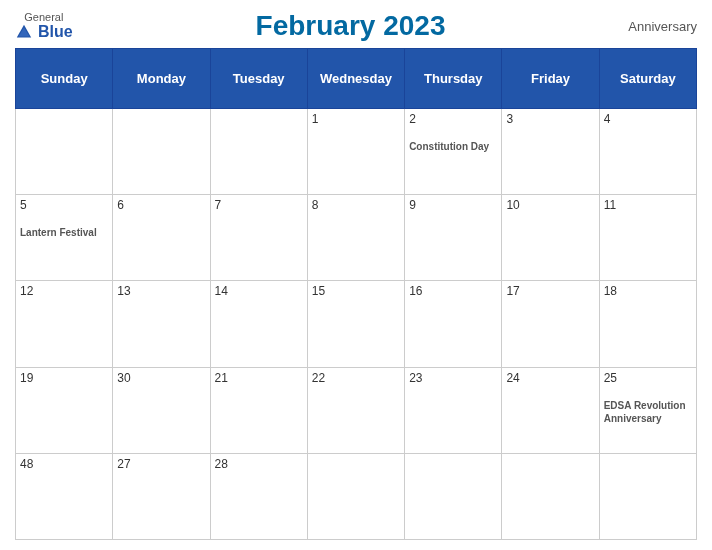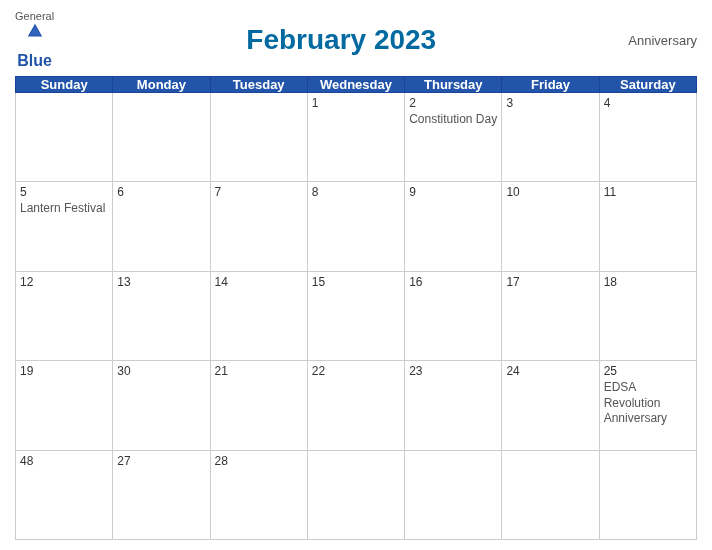--- a/index.html
+++ b/index.html
@@ -33,22 +33,21 @@
       color: #555;
       font-weight: normal;
     }
 
     .logo-text-blue {
       font-size: 16px;
       font-weight: bold;
       color: #2255aa;
       display: flex;
       align-items: center;
-      gap: 12px;
-      flex-direction: column;
+      gap: 5px;
     }
 
     .logo-icon {
       width: 18px;
       height: 18px;
     }
 
     .calendar-title {
       font-size: 28px;
       font-weight: bold;
@@ -65,21 +64,21 @@
     .calendar {
       width: 100%;
       border-collapse: collapse;
       flex: 1;
     }
 
     .calendar thead tr th {
       background-color: #2255aa;
       color: white;
       text-align: center;
-      padding: 0 4px;
+      padding: 22px 4px;
       font-size: 13px;
       font-weight: bold;
       border: 1px solid #1a4499;
     }
 
     .calendar tbody tr td {
       border: 1px solid #ccc;
       vertical-align: top;
       padding: 3px 4px;
       width: calc(100% / 7);
@@ -87,25 +86,26 @@
     }
 
     .day-number {
       font-size: 12px;
       color: #333;
       font-weight: normal;
       display: block;
     }
 
     .event-text {
-      font-size: 12px;
+      font-size: 10px;
       color: #555;
-      margin-top: 2px;
+      margin-top: 14px;
       display: block;
       line-height: 1.3;
+      font-weight: bold;
     }
   </style>
 </head>
 <body>
 
 <div class="header">
   <div class="logo">
     <span class="logo-text-general">General</span>
     <div class="logo-text-blue">
       <svg class="logo-icon" viewBox="0 0 20 20">

